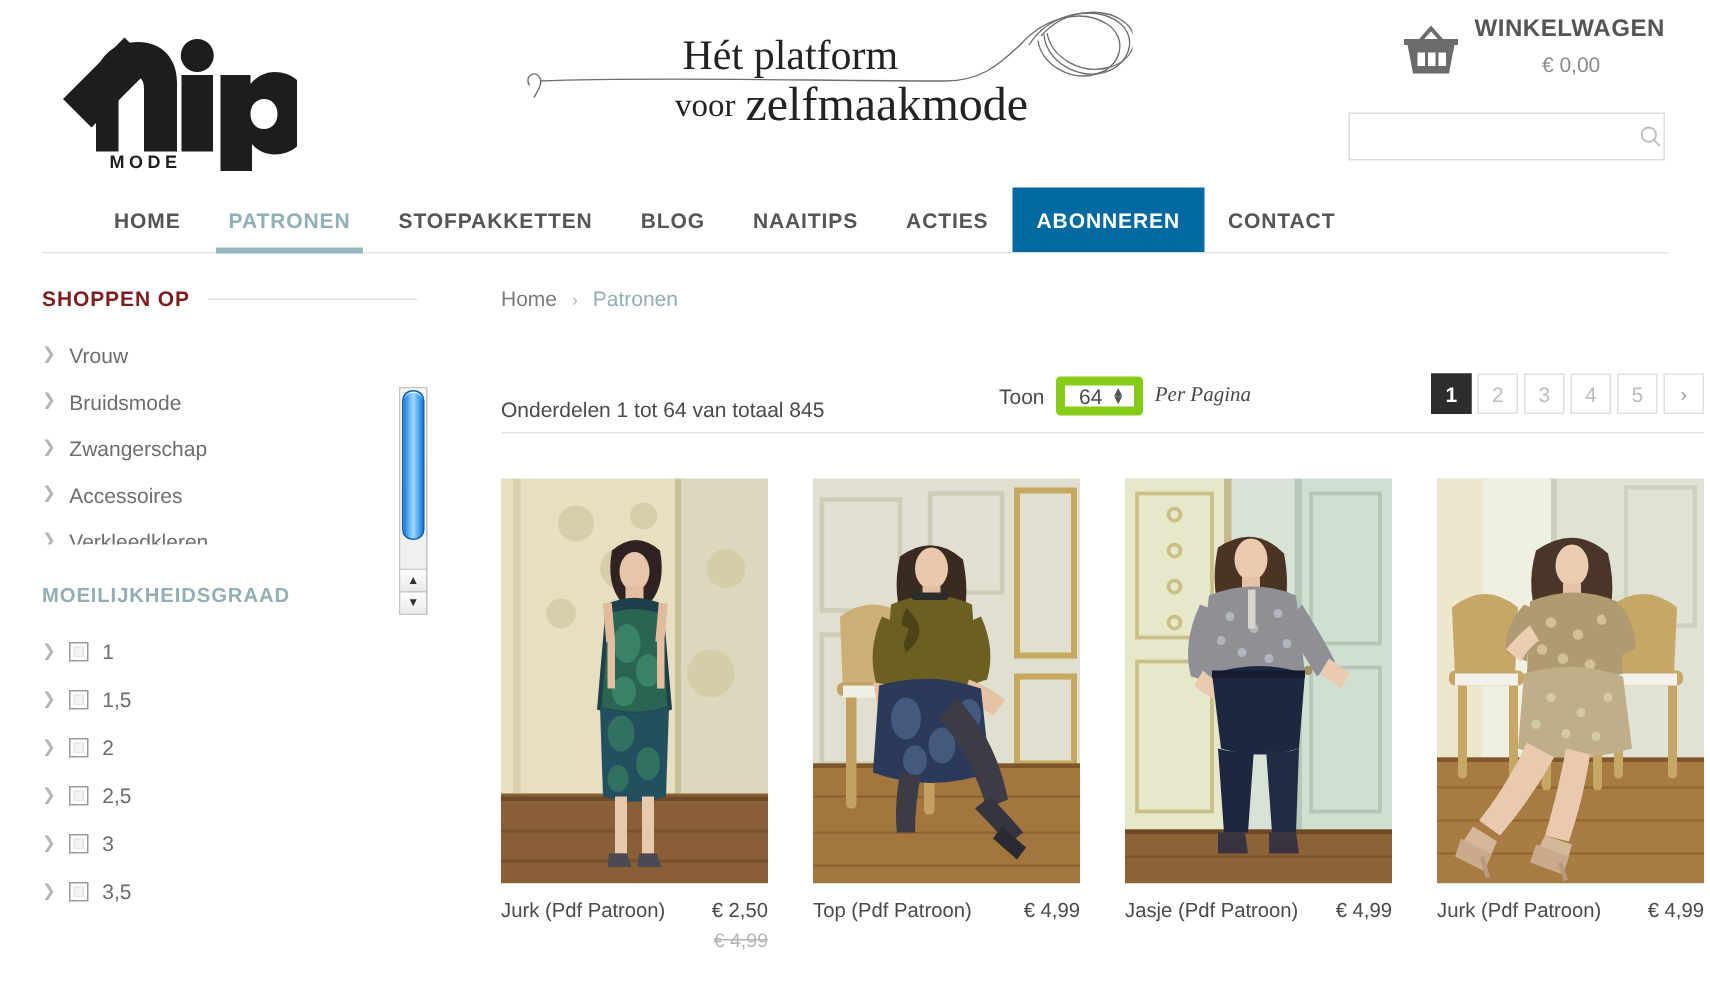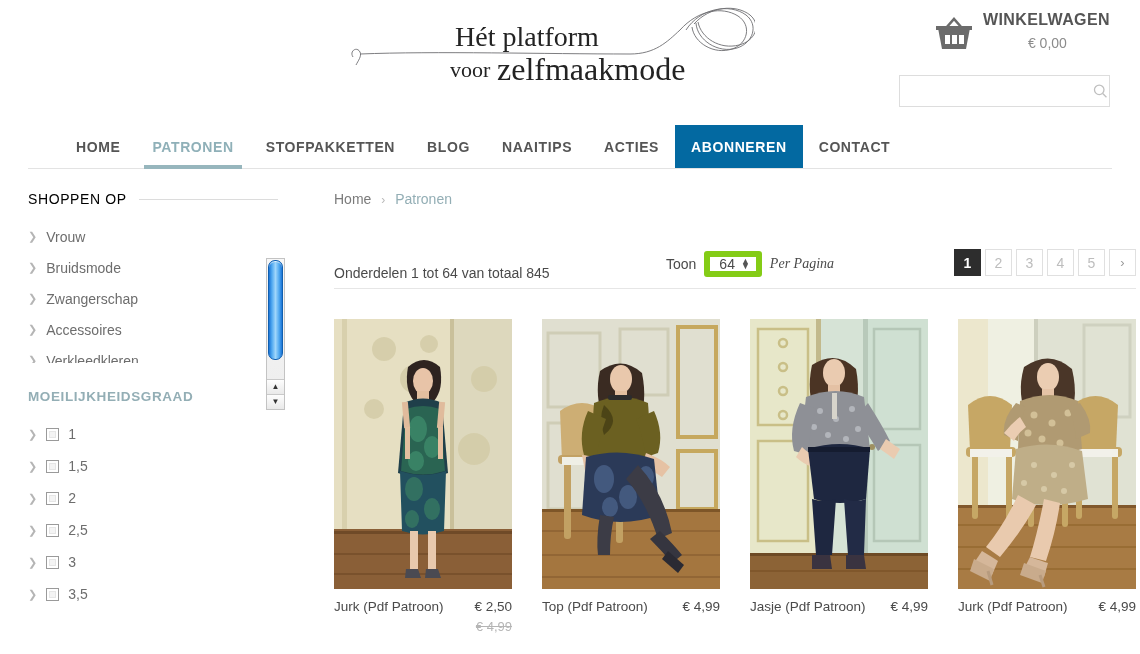--- a/index.html
+++ b/index.html
@@ -61,21 +61,21 @@
   }
   .nav-item.dark { background:#0369a1; color:#fff; }
 
   
   .page { display:flex; padding:0 28px; margin-top:22px; }
 
   
   .sidebar { width:250px; flex:0 0 250px; position:relative; }
   .side-head {
     display:flex; align-items:center; gap:12px;
-    font-size:14px; font-weight:normal; letter-spacing:.6px; color:#000000;
+    font-size:14px; font-weight:bold; letter-spacing:.6px; color:#7f1d1d;
     text-transform:uppercase;
   }
   .side-head .rule { flex:1; height:1px; background:#dcdcdc; }
 
   .side-group-title {
     margin-top:26px;
     font-size:13.5px; font-weight:bold; letter-spacing:.6px;
     color:#93aeb5; text-transform:uppercase;
   }
   .side-list { list-style:none; margin:14px 0 0; padding:0; }
@@ -165,20 +165,34 @@
   .pname { font-size:13.5px; color:#4a4a4a; line-height:1.25; cursor:pointer; }
   .prices { text-align:right; white-space:nowrap; }
   .price { font-size:13.5px; color:#4a4a4a; }
   .price-old { font-size:13px; color:#b5b5b5; text-decoration:line-through; margin-top:5px; }
 </style>
 </head>
 <body>
 
 <div class="header">
 
+  <div class="logo">
+    <svg viewBox="0 0 170 100" width="170" height="100" aria-hidden="true">
+      <g fill="#1d1d1d">
+        <polygon points="14,52 55,11 74,30 33,71"></polygon>
+        <path d="M36,40 c0,-16 12,-26 28,-26 c16,0 26,11 26,27 v46 h-22 v-42 c0,-6 -3,-9 -8,-9 c-5,0 -9,4 -9,10 v41 h-15 z"></path>
+        <rect x="93" y="36" width="21" height="51"></rect>
+        <circle cx="103.5" cy="23" r="11"></circle>
+        <path d="M119,36 h20 v6 c4,-5 10,-8 16,-8 c15,0 24,12 24,28 c0,16 -10,27 -24,27 c-6,0 -12,-3 -15,-7 v18 h-21 z M139,62 c0,6 4,10 9,10 c5,0 9,-4 9,-10 c0,-6 -4,-10 -9,-10 c-5,0 -9,4 -9,10 z"></path>
+      </g>
+      <g fill="#1d1d1d" font-family="Liberation Sans, sans-serif" font-size="12" font-weight="bold" letter-spacing="3">
+        <text x="45" y="98">MODE</text>
+      </g>
+    </svg>
+  </div>
 
   <div class="tagline">
     <svg viewBox="0 0 410 100" width="410" height="100" aria-hidden="true">
       <g fill="none" stroke="#6e6e72" stroke-width="0.9">
         <path d="M8,55 c-4,-6 4,-11 7,-5 c2,4 -2,9 -4,13"></path>
         <path d="M15,52 C90,49 200,52 285,52 C310,52 322,40 335,28"></path>
         <path d="M335,28 c18,-20 42,-24 58,-14 c14,9 10,28 -6,33 c-18,6 -38,-6 -40,-22"></path>
         <path d="M341,28 c14,-22 44,-27 60,-15 c13,10 7,28 -9,33 c-19,6 -40,-8 -41,-25"></path>
         <path d="M349,22 c16,-18 42,-20 56,-9 c12,10 5,26 -11,30 c-19,5 -38,-7 -41,-23"></path>
       </g>

